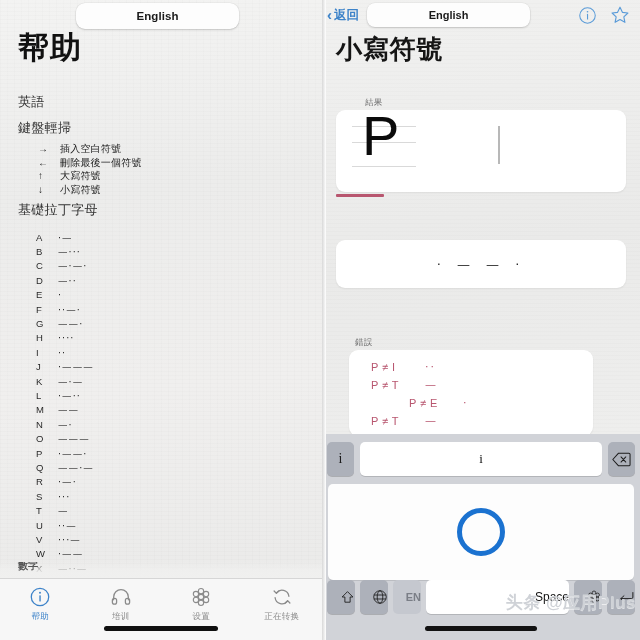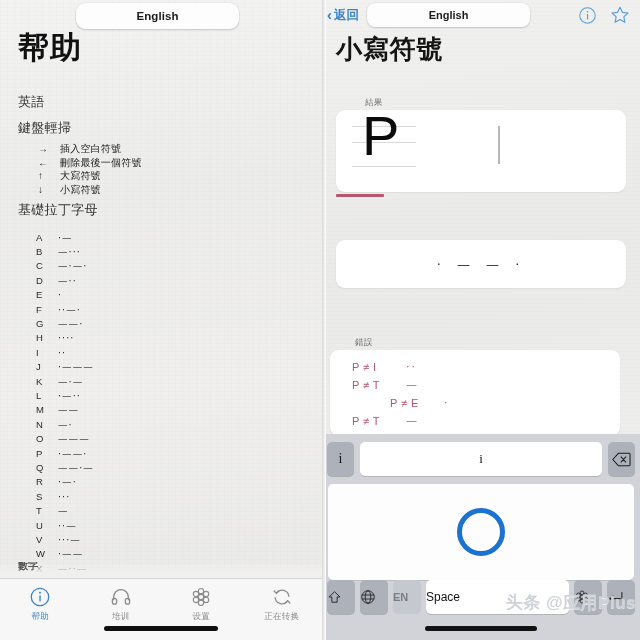--- a/index.html
+++ b/index.html
@@ -156,21 +156,21 @@
   #card-hint { left:14px; top:240px; width:290px; height:48px; }
   .hint-code {
     position:absolute; left:0; top:0; width:290px; height:48px;
     display:flex; align-items:center; justify-content:center;
     font-size:13px; letter-spacing:6px; color:#2a2a2a;
     font-family:"DejaVu Sans",sans-serif;
   }
 
   
   #lbl-error { left:33px; top:337px; }
-  #card-error { left:8px; top:350px; width:290px; height:86px; overflow:hidden; }
+  #card-error { left:27px; top:350px; width:244px; height:86px; overflow:hidden; }
   .err-row {
     position:absolute; left:22px; display:flex; align-items:center;
     font-size:11px; color:#b8566f; letter-spacing:.4px;
   }
   .err-pair { width:54px; }
   .err-code { font-family:"DejaVu Sans",sans-serif; letter-spacing:2px; }
 
   
   .kb {
     position:absolute; left:0; bottom:0; width:318px; height:206px;
@@ -201,21 +201,21 @@
   .tap-ring {
     width:48px; height:48px; border-radius:50%;
     border:5px solid #1b72d0; background:transparent;
   }
   .kb-bottomrow {
     position:absolute; left:0; bottom:24px; width:318px; height:38px;
     display:flex; align-items:center; gap:5px; padding:0 5px;
   }
   .key {
     height:34px; border-radius:5px; background:#adb1ba;
-    display:flex; align-items:center; justify-content:flex-start;
+    display:flex; align-items:center; justify-content:flex-end;
     box-shadow:0 1px 0 rgba(0,0,0,0.18);
   }
   .key.w-sq { width:28px; }
   .key.flat { background:#c5c8cf; box-shadow:none; }
   .key.space {
     flex:1; background:#ffffff; font-size:12px; color:#111;
     box-shadow:0 1px 0 rgba(0,0,0,0.14);
   }
   .key-txt { font-size:11px; color:#7a7e86; font-weight:bold; }
   .kb-home {

